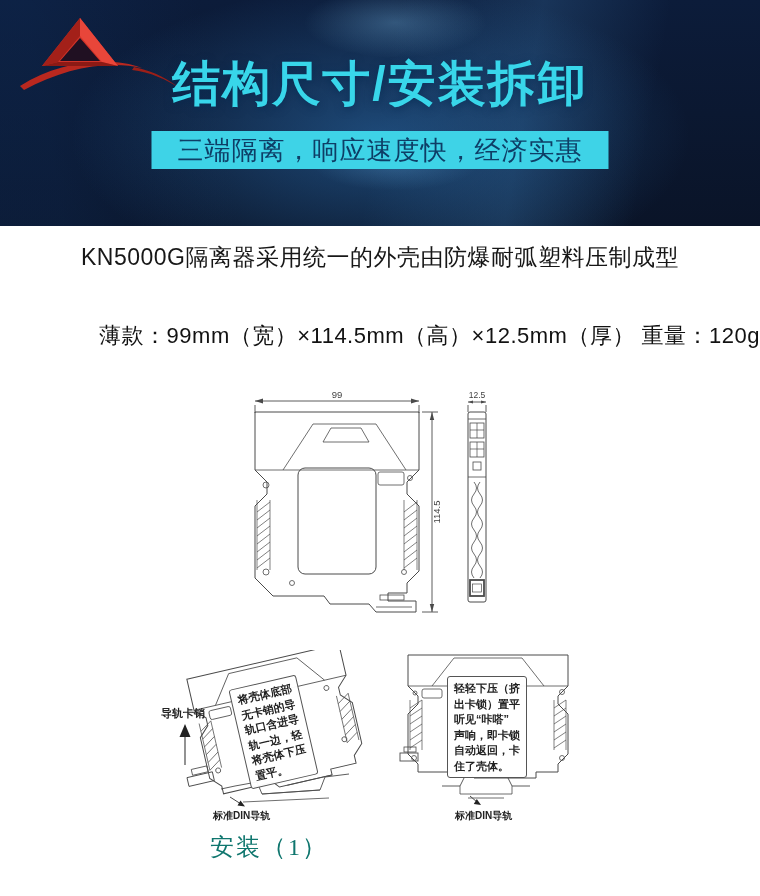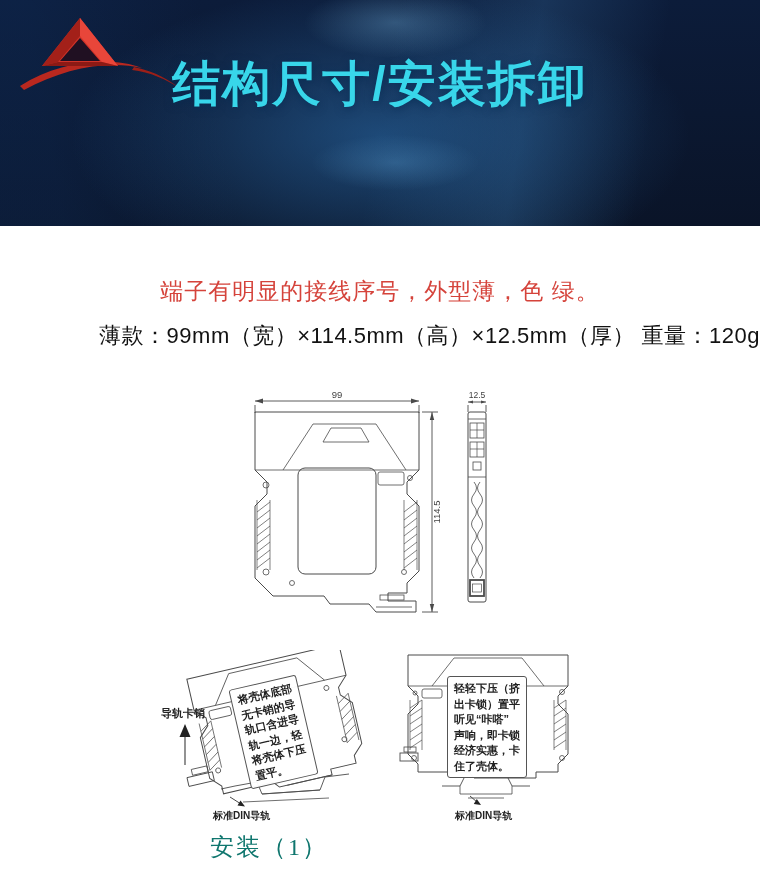--- a/index.html
+++ b/index.html
@@ -69,23 +69,24 @@
     <svg class="logo" width="180" height="108" viewBox="0 0 180 108">
       <path d="M4,76 C45,50 95,46 126,58 C92,50 48,58 8,80 Z" fill="#b9281f"></path>
       <path d="M118,57 C140,62 154,70 166,80 C150,69 134,62 116,60 Z" fill="#9c1f18"></path>
       <polygon points="64,8 102,56 26,56" fill="#d03228"></polygon>
       <polygon points="64,8 26,56 42,52 64,26" fill="#a32019"></polygon>
       <polygon points="64,8 102,56 86,52 64,26" fill="#e8463a"></polygon>
       <polygon points="42,52 86,52 102,56 26,56" fill="#8c1a15"></polygon>
       <polygon points="64,28 84,51 44,51" fill="#201022"></polygon>
     </svg>
     <div class="banner-title">结构尺寸/安装拆卸</div>
+    <div class="banner-subtitle">三端隔离，响应速度快，经济实惠</div>
   </div>
 
-  <div class="intro-line2">端子有明显的接线序号，外型薄，色 绿。</div>
+  <div class="intro-line1">KN5000G隔离器采用统一的外壳由防爆耐弧塑料压制成型</div>
   <div class="intro-specs">薄款：99mm（宽）×114.5mm（高）×12.5mm（厚） 重量：120g</div>
 
   <svg class="dim-drawing" width="300" height="256" viewBox="0 0 300 256" stroke="#4a4a4a" stroke-width="1" fill="none">
 
     <g>
       <path d="M29,23 V31 M193,23 V31 M29,19 H193" stroke-width=".9"></path>
       <polygon points="29,19 37,16.6 37,21.4" fill="#4a4a4a" stroke="none"></polygon>
       <polygon points="193,19 185,16.6 185,21.4" fill="#4a4a4a" stroke="none"></polygon>
       <text x="111" y="15.5" font-size="9.5" text-anchor="middle" stroke="none">99</text>
     </g>
@@ -212,19 +213,19 @@
       <g>
         <path d="M72,146 L79,152" stroke-width="1"></path>
         <polygon points="83,155 75.8,154 78.8,149" fill="#222" stroke="none"></polygon>
       </g>
     </svg>
     <div class="note-box note2">
         <div>轻轻下压（挤</div>
         <div>出卡锁）置平</div>
         <div>听见“咔嗒”</div>
         <div>声响，即卡锁</div>
-        <div>经济实惠，卡</div>
+        <div>自动返回，卡</div>
         <div>住了壳体。</div>
       </div>
     <div class="small-label rail-label" style="left:57px; top:159px;">标准DIN导轨</div>
   </div>
 
 </div>
 
 </body></html>

